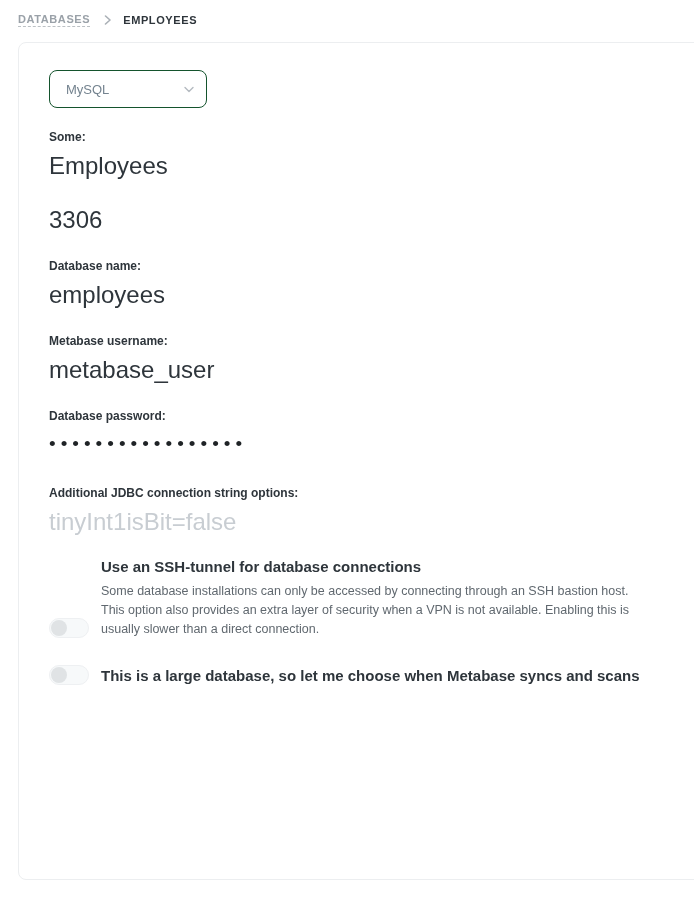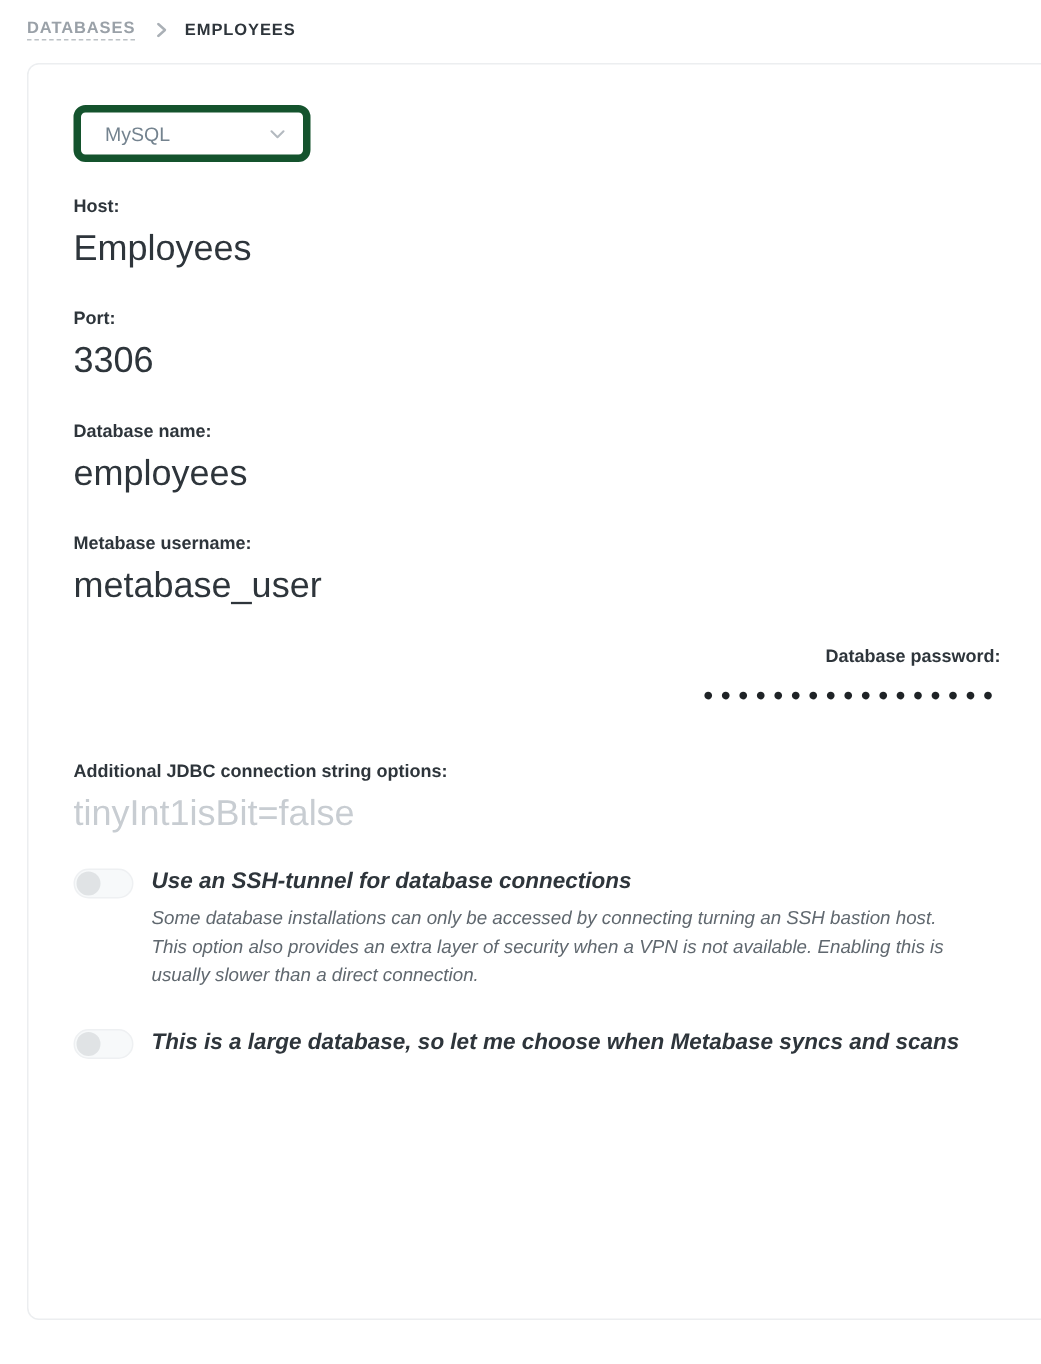--- a/index.html
+++ b/index.html
@@ -41,21 +41,21 @@
   
   .field { margin-bottom: 24px; }
   .field-label {
     display: block;
     font-size: 12px; font-weight: 700;
     color: #2E353B;
     margin-bottom: 7px;
   }
   .select-box {
     width: 158px; height: 38px;
-    border: 5px solid #14532d;
+    border: 1px solid #14532d;
     border-radius: 8px;
     background: #fff;
     display: flex; align-items: center; justify-content: space-between;
     padding: 0 12px 0 16px;
     cursor: pointer;
   }
   .select-value { font-size: 13px; color: #74838f; }
   .select-box svg { display: block; }
   .db-type { margin-bottom: 22px; }
   .big-input {
@@ -68,24 +68,24 @@
     padding: 0; height: 30px;
   }
   .big-input::placeholder { color: #c8cdd2; opacity: 1; }
   .password-display {
     font-size: 19px;
     letter-spacing: 5px;
     color: #1f2326;
     line-height: 28px;
     cursor: text;
   }
-  .field-password { margin-bottom: 28px; text-align: right; }
+  .field-password { margin-bottom: 28px; }
   .field-jdbc { margin-bottom: 20px; }
   
-  .toggle-row { display: flex; align-items: flex-start; margin-bottom: 26px; font-style: italic; }
+  .toggle-row { display: flex; align-items: flex-end; margin-bottom: 26px; }
   .toggle {
     flex: 0 0 auto;
     width: 40px; height: 20px;
     border-radius: 10px;
     background: #f7f9fa;
     border: 1px solid #eef0f2;
     position: relative;
     margin-top: 1px;
     cursor: pointer;
   }
@@ -127,27 +127,26 @@
       <span class="select-value">MySQL</span>
       <span>
         <svg width="10" height="7" viewBox="0 0 10 7">
             <polyline points="1,1.5 5,5.5 9,1.5" fill="none" stroke="#b4bac0" stroke-width="1.4" stroke-linecap="round" stroke-linejoin="round"></polyline>
           </svg>
       </span>
     </div>
   </div>
 
   <div class="field">
-    <label class="field-label">Host:</label>
+    <label class="field-label">Some:</label>
     <input class="big-input" type="text" value="Employees" style="">
   </div>
 
 
   <div class="field">
-    <label class="field-label">Port:</label>
     <input class="big-input" type="text" value="3306" style="">
   </div>
 
   <div class="field">
     <label class="field-label">Database name:</label>
     <input class="big-input" type="text" value="employees" style="">
   </div>
 
   <div class="field">
     <label class="field-label">Metabase username:</label>
@@ -163,21 +162,21 @@
     <label class="field-label">Additional JDBC connection string options:</label>
     <input class="big-input" type="text" placeholder="tinyInt1isBit=false" style="">
   </div>
 
   <div class="toggle-row">
     <div class="toggle" role="switch" aria-checked="false">
       <div class="knob"></div>
     </div>
     <div class="toggle-text">
       <div class="toggle-title">Use an SSH-tunnel for database connections</div>
-      <div class="toggle-desc">Some database installations can only be accessed by connecting turning an SSH bastion host. This option also provides an extra layer of security when a VPN is not available. Enabling this is usually slower than a direct connection.</div>
+      <div class="toggle-desc">Some database installations can only be accessed by connecting through an SSH bastion host. This option also provides an extra layer of security when a VPN is not available. Enabling this is usually slower than a direct connection.</div>
     </div>
   </div>
 
   <div class="toggle-row">
     <div class="toggle" role="switch" aria-checked="false">
       <div class="knob"></div>
     </div>
     <div class="toggle-text">
       <div class="toggle-title">This is a large database, so let me choose when Metabase syncs and scans</div>
     </div>

